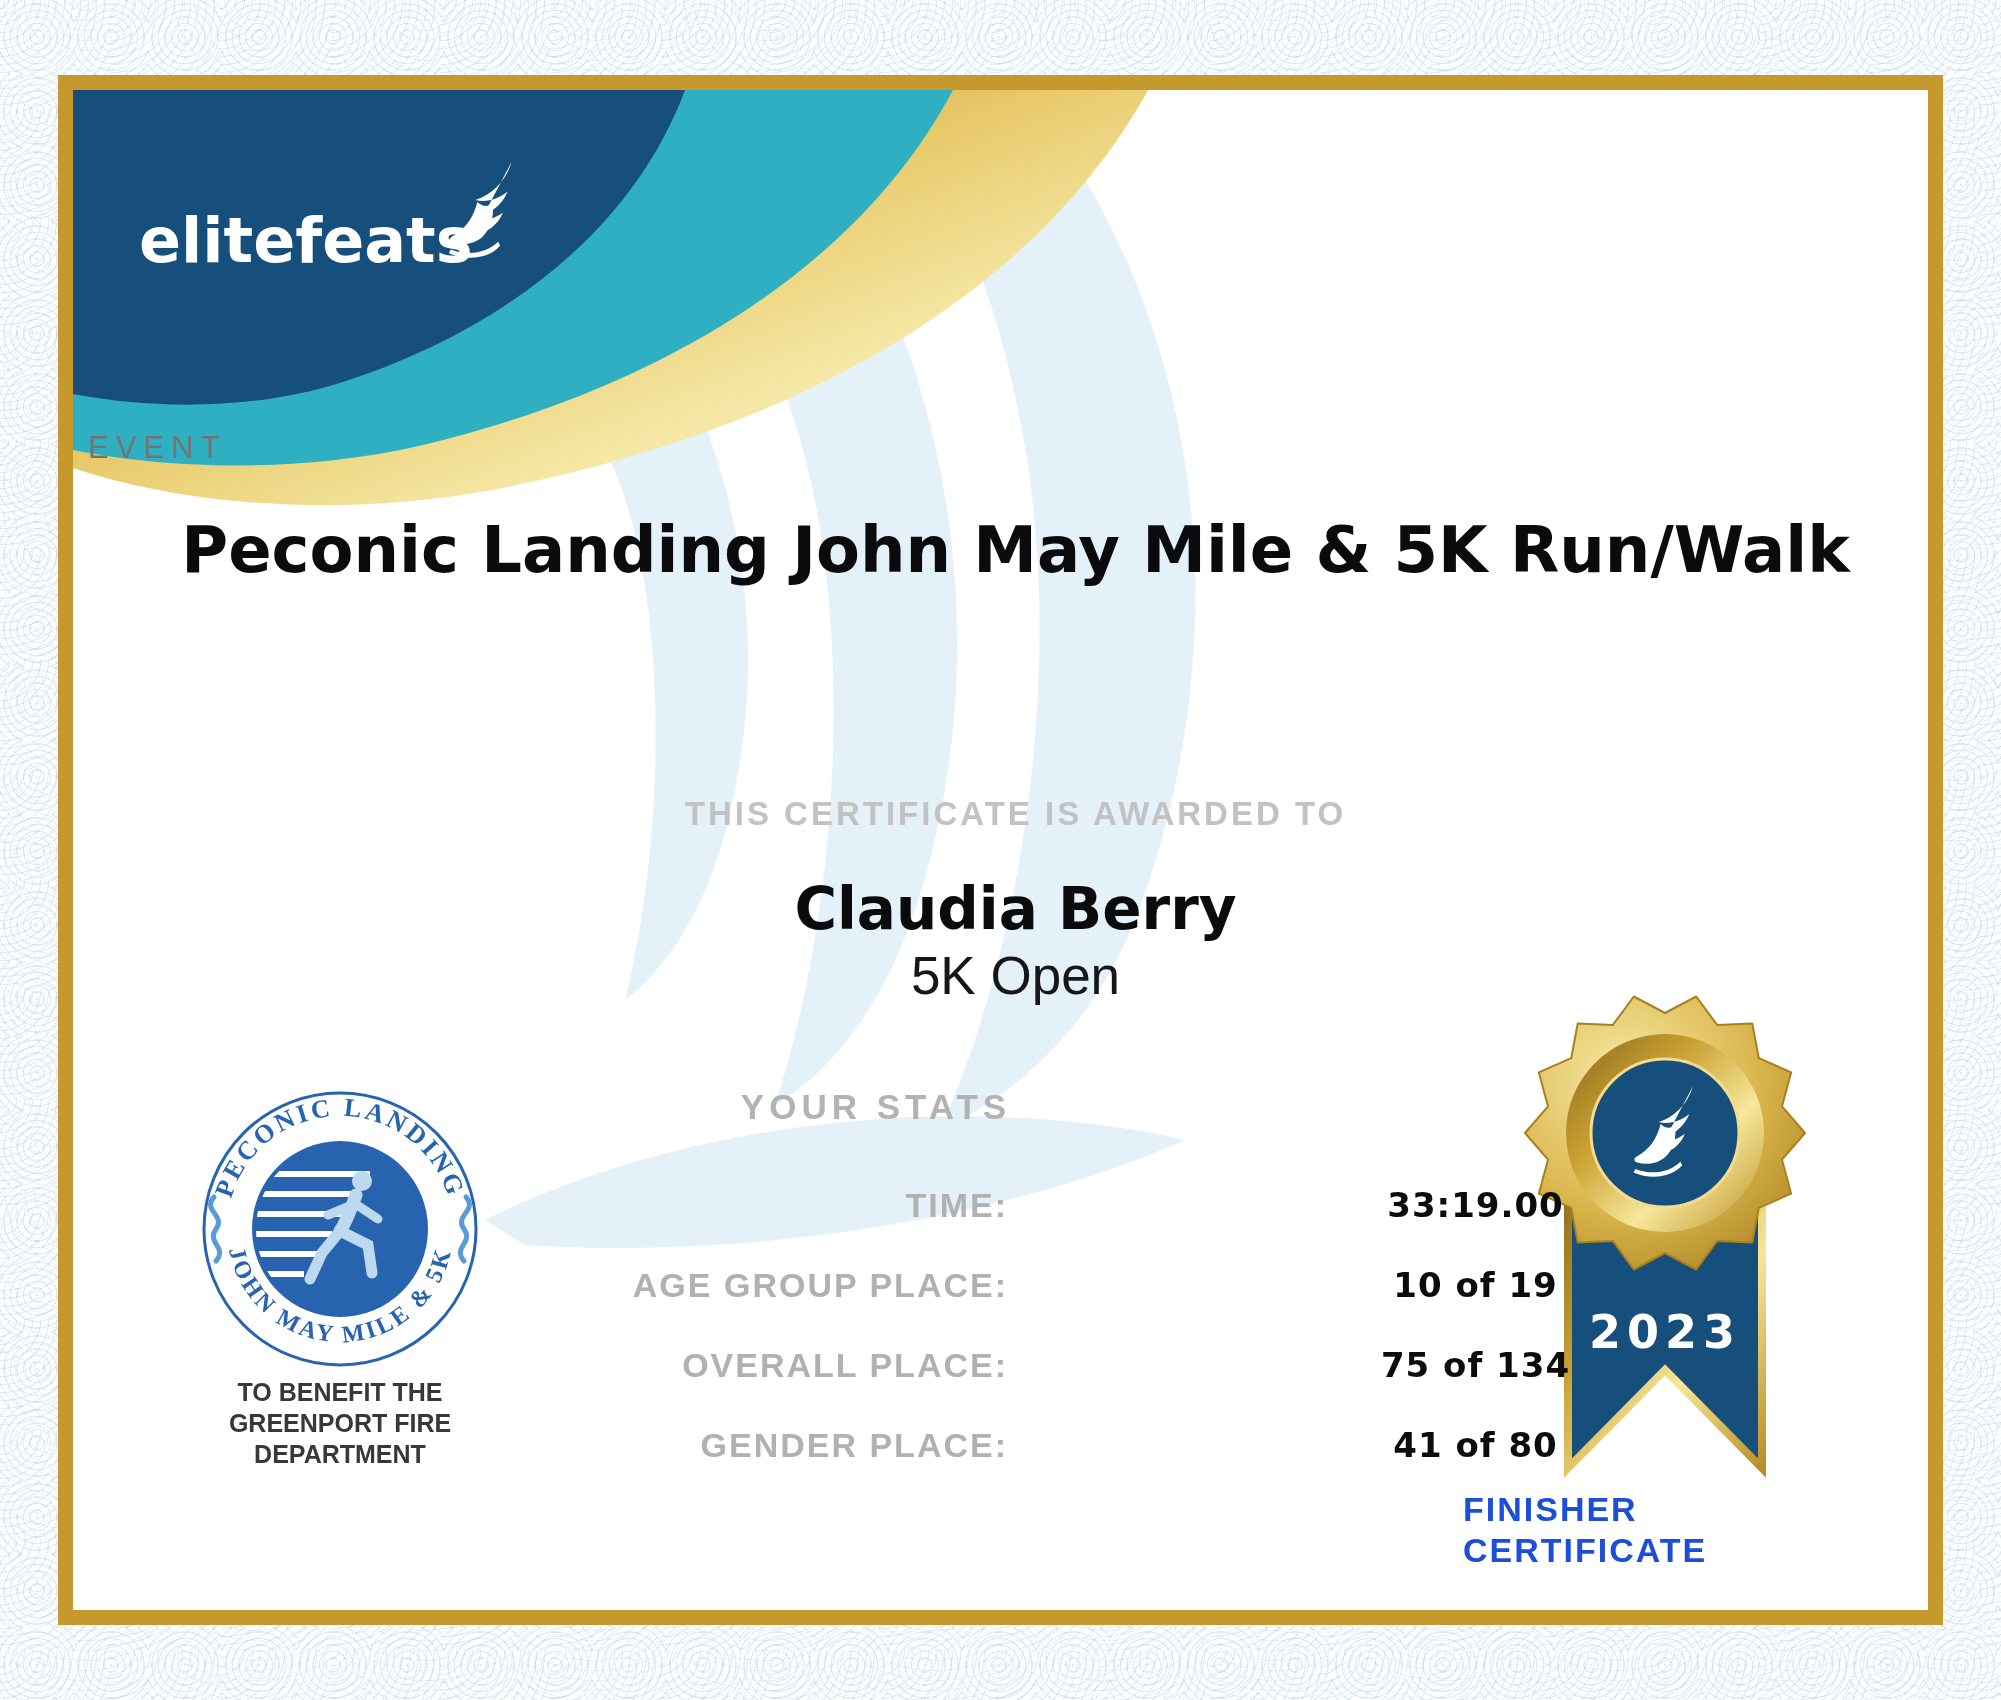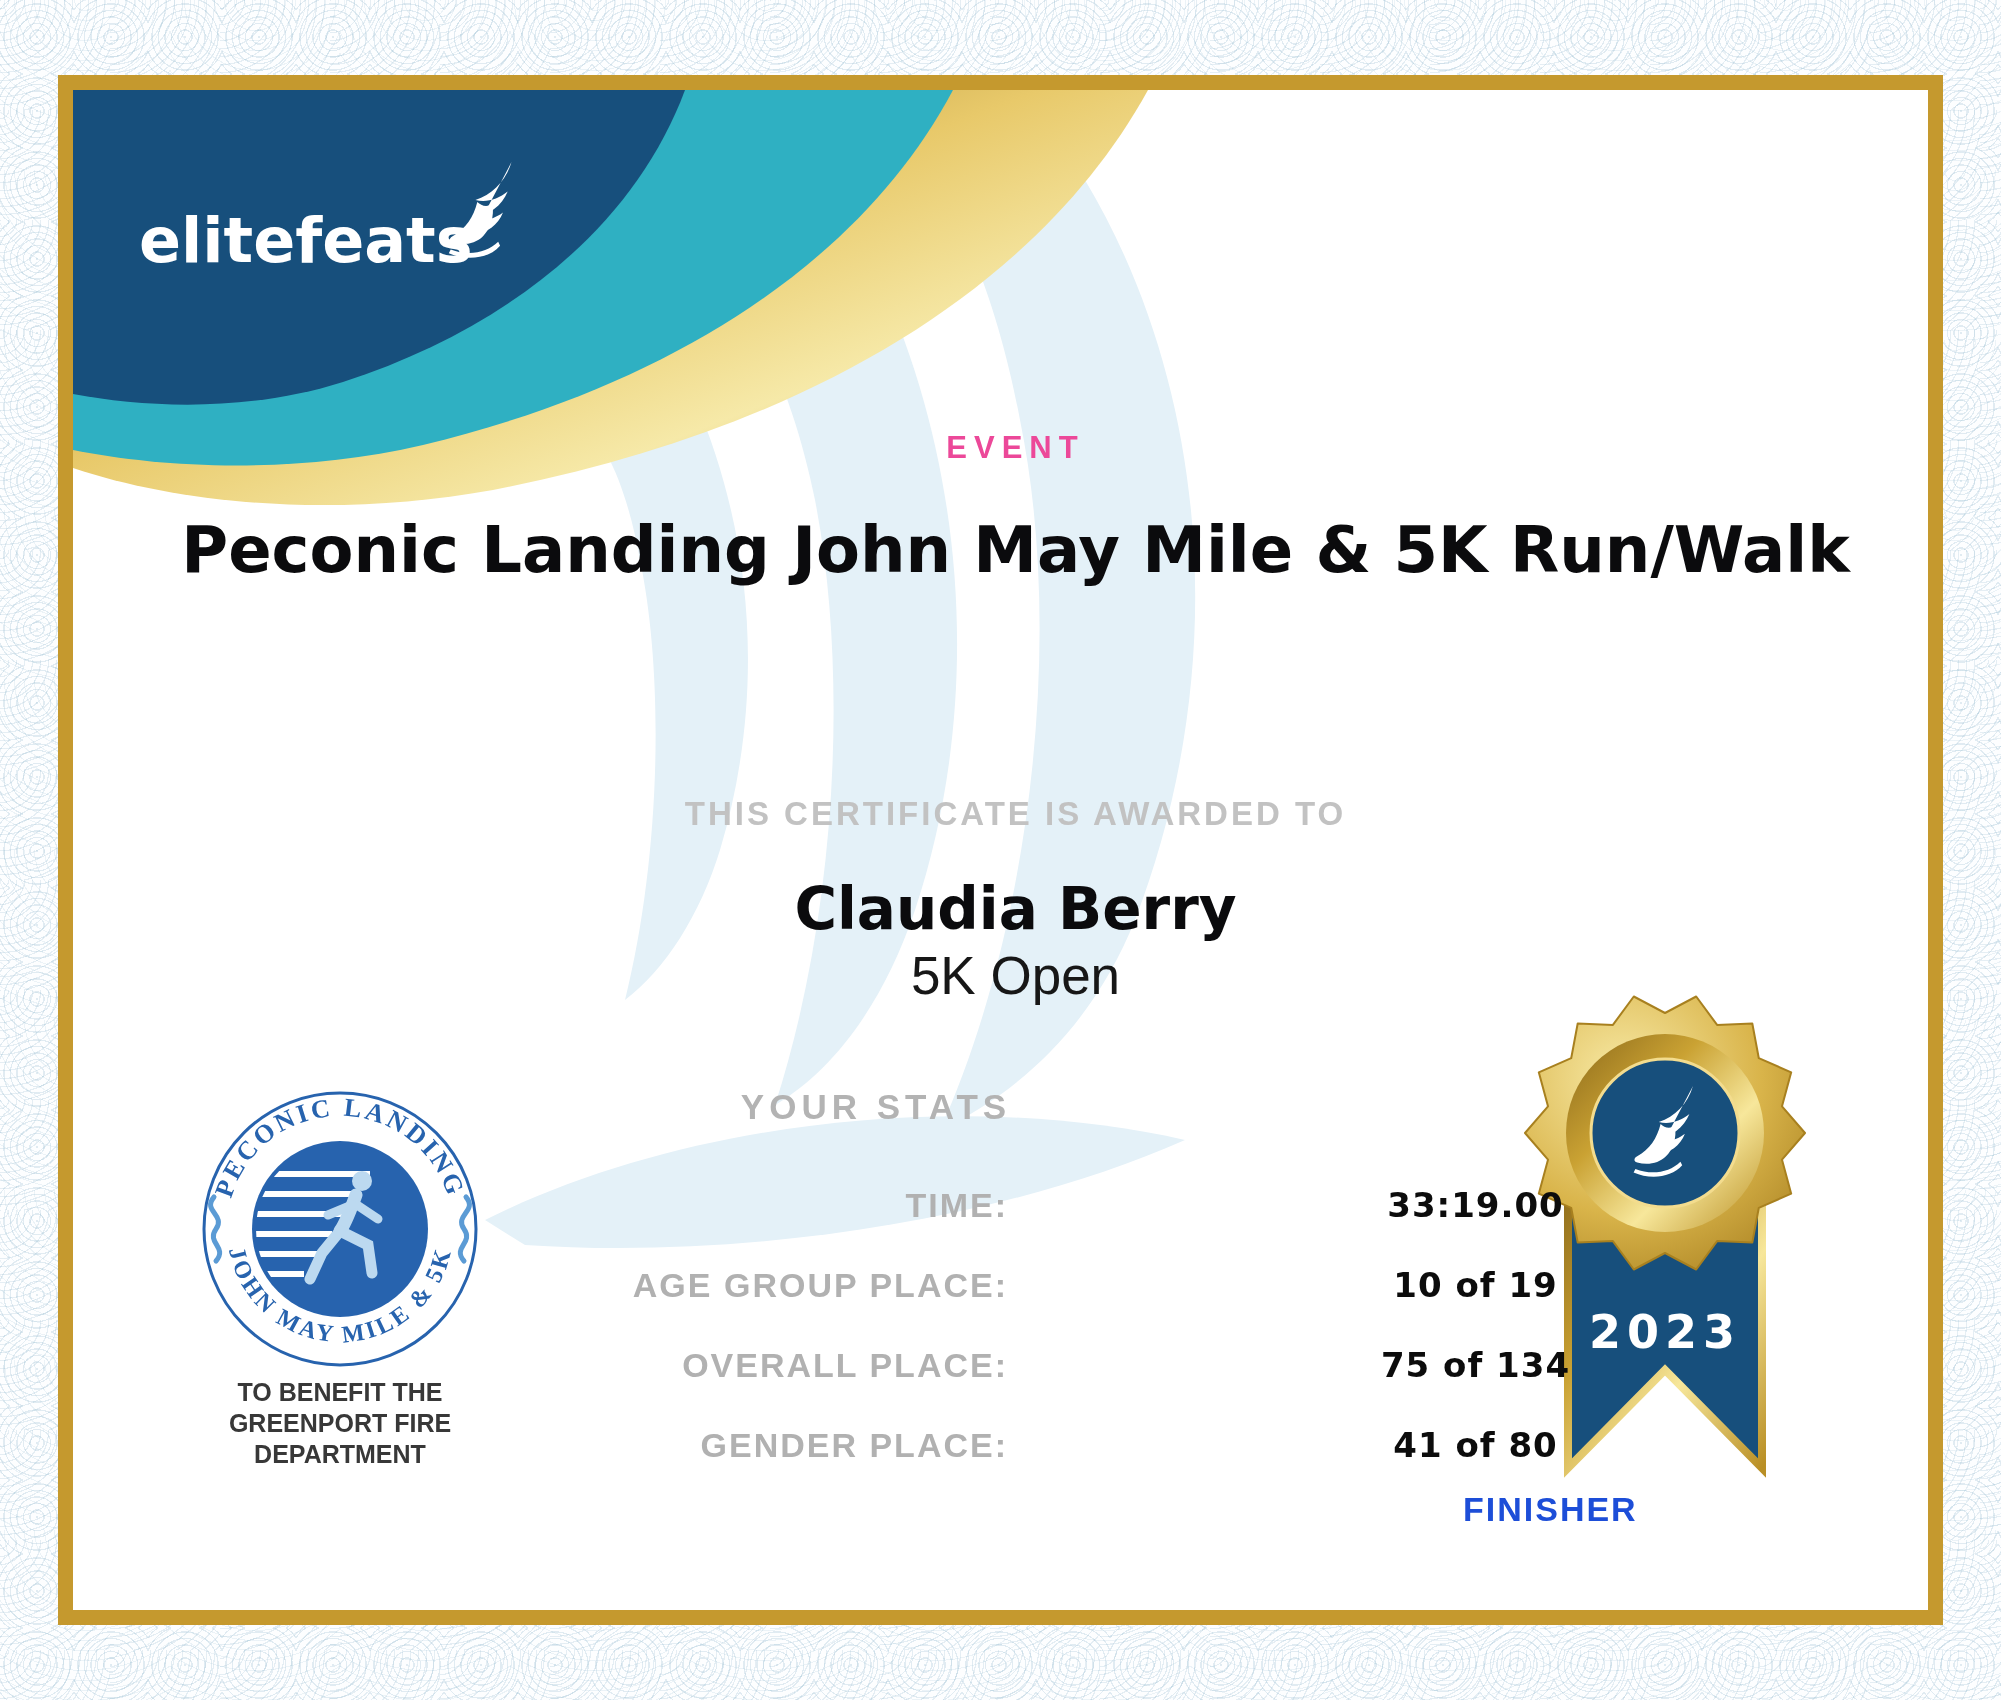--- a/index.html
+++ b/index.html
@@ -14,22 +14,22 @@
     background-size:74px 74px, 110px 110px, 170px 170px;
   }
   .frame{
     position:absolute;left:58px;top:75px;width:1885px;height:1550px;
     box-sizing:border-box;border:15px solid #c5992e;background:#ffffff;
   }
   .abs{position:absolute;}
   svg{display:block;}
 
   .event-label{
-    left:73px;top:415px;width:1855px;text-align:center;
-    font-size:31px;font-weight:bold;letter-spacing:7px;color:#ec4899;
+    left:73px;top:415px;width:1855px;
+    font-size:31px;font-weight:normal;letter-spacing:7px;color:#737373;
   }
   .event-title{
     left:73px;top:498px;width:1855px;text-align:center;white-space:nowrap;
     font-family:"DejaVu Sans", sans-serif;
     font-size:64px;font-weight:bold;letter-spacing:0px;color:#0b0b0d;
   }
   .awarded-to{
     left:73px;top:780px;width:1855px;text-align:center;
     font-size:33px;font-weight:bold;letter-spacing:3px;color:#c2c2c2;
   }
@@ -186,15 +186,16 @@
     </div>
   </div>
 
   <div class="abs benefit" style="left:67px;top:1287px;width:400px;">
     <div>TO BENEFIT THE</div>
     <div>GREENPORT FIRE DEPARTMENT</div>
   </div>
 
   <div class="abs finisher" style="left:1390px;top:1399px;width:400px;">
     <div>FINISHER</div>
+    <div>CERTIFICATE</div>
   </div>
 
 </div>
 
 </body></html>

